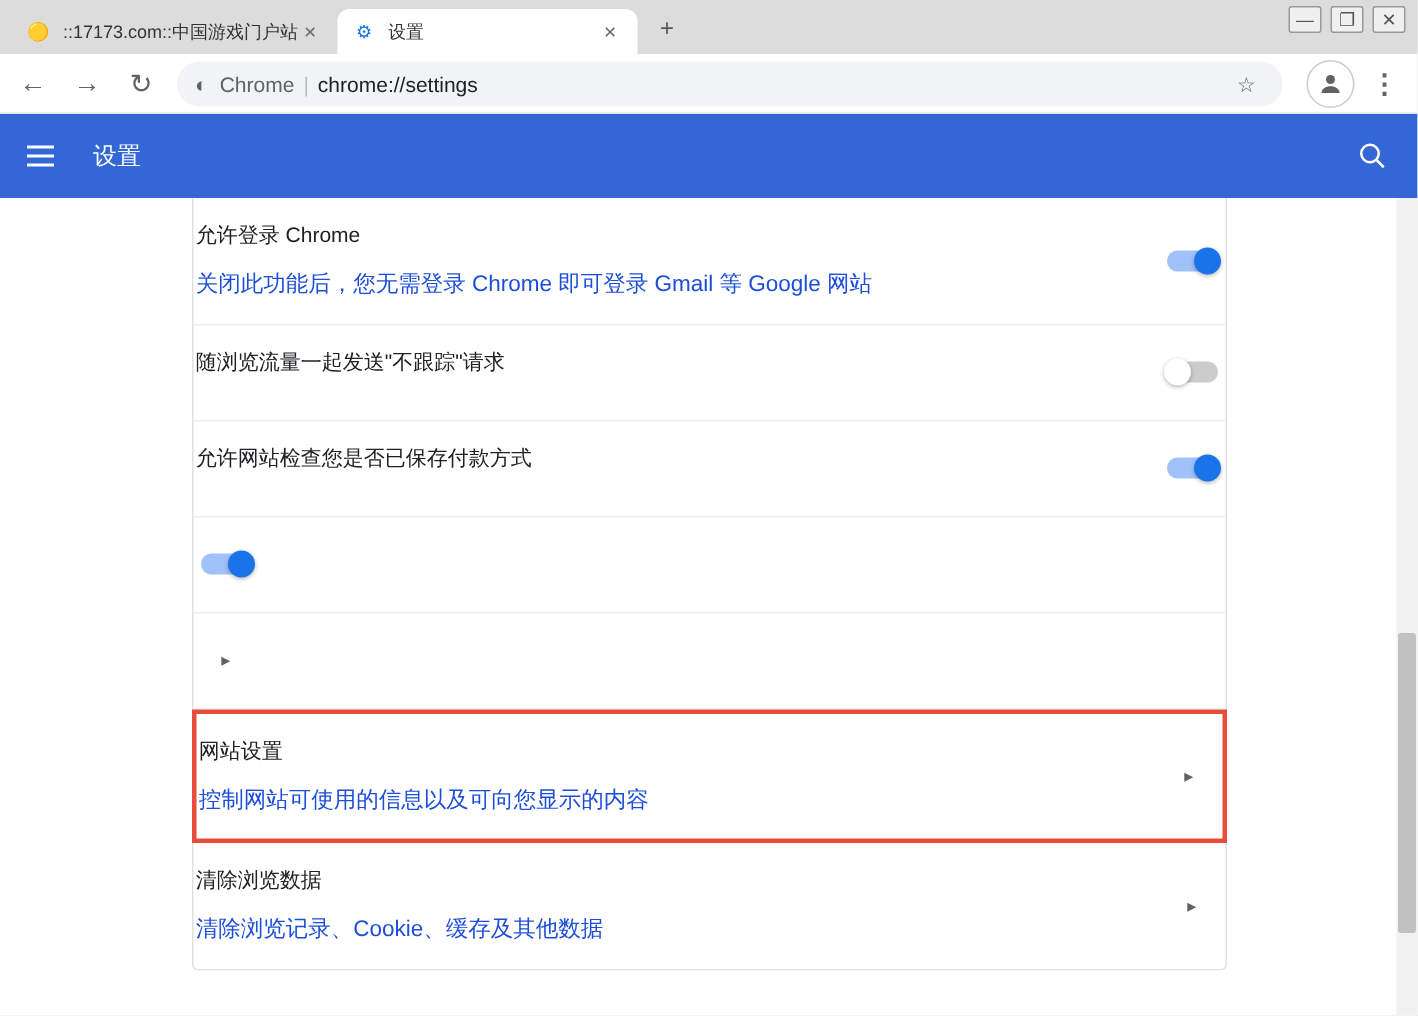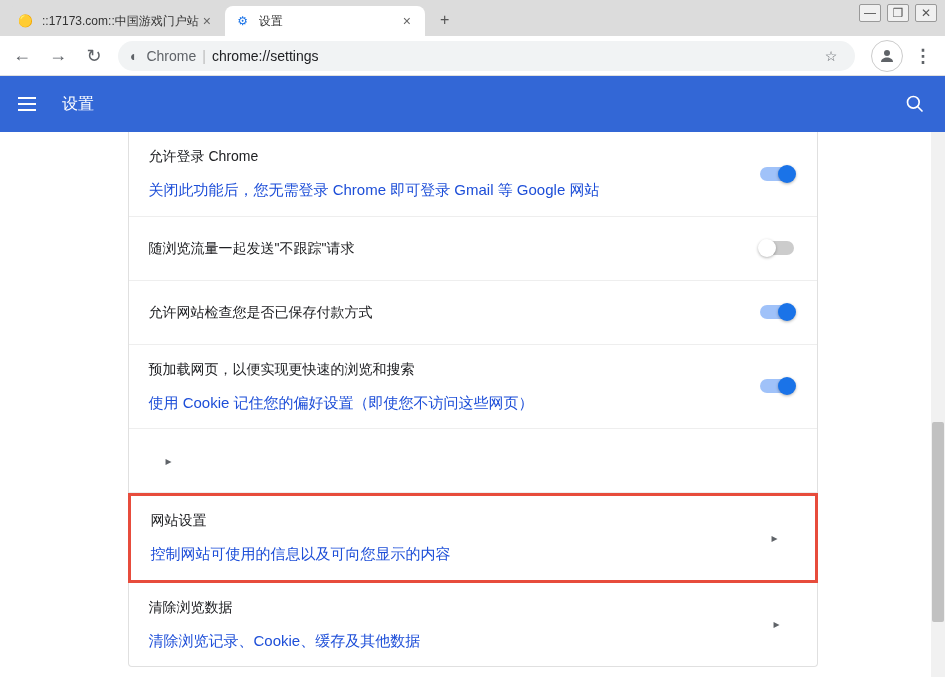--- a/index.html
+++ b/index.html
@@ -29,21 +29,21 @@
     .kebab { color: #5f6368; width: 28px; display: flex; align-items: center; justify-content: center; font-size: 18px; font-weight: bold; }
     
     .app-header { height: 56px; background: #3367d6; color: #fff; display: flex; align-items: center; padding: 0 18px; }
     .hamburger { width: 24px; height: 24px; display: flex; flex-direction: column; justify-content: center; gap: 4px; margin-right: 20px; }
     .hamburger span { height: 2px; background: #fff; width: 18px; }
     .app-title { font-size: 16px; flex: 1; }
     .search-hdr { width: 24px; height: 24px; display: flex; align-items: center; justify-content: center; }
     
     .content { height: calc(677px - 36px - 40px - 56px); overflow-y: auto; background: #fff; position: relative; }
     .settings-card { width: 690px; margin: 0 auto; border: 1px solid #e0e0e0; border-top: none; border-radius: 0 0 4px 4px; }
-    .setting-row { display: flex; align-items: center; padding: 14px 20px; border-bottom: 1px solid #eee; min-height: 64px; }
+    .setting-row { display: flex; padding: 14px 2px; border-bottom: 1px solid #eee; min-height: 64px; }
     .setting-row:last-child { border-bottom: none; }
     .setting-text { flex: 1; }
     .setting-title { font-size: 14px; color: #202124; line-height: 1.5; }
     .setting-desc { font-size: 15px; color: #1d4ed8; line-height: 1.5; margin-top: 12px; }
     .setting-action { width: 40px; display: flex; align-items: center; justify-content: center; color: #5f6368; }
     
     .toggle { width: 34px; height: 14px; border-radius: 7px; position: relative; }
     .toggle .knob { width: 18px; height: 18px; border-radius: 50%; position: absolute; top: -2px; box-shadow: 0 1px 3px rgba(0,0,0,0.3); }
     .toggle.on { background: #a0c2f9; }
     .toggle.on .knob { right: -2px; background: #1a73e8; }
@@ -145,24 +145,20 @@
         <div class="setting-text">
           <div class="setting-title">允许网站检查您是否已保存付款方式</div>
         </div>
         <div class="setting-action">
           <div class="toggle on">
             <div class="knob"></div>
           </div>
         </div>
       </div>
       <div class="setting-row">
-        <div class="setting-text">
-          <div class="setting-title">预加载网页，以便实现更快速的浏览和搜索</div>
-          <div class="setting-desc">使用 Cookie 记住您的偏好设置（即使您不访问这些网页）</div>
-        </div>
         <div class="setting-action">
           <div class="toggle on">
             <div class="knob"></div>
           </div>
         </div>
       </div>
       <div class="setting-row">
         <div class="setting-action">
           <span class="chevron">▸</span>
         </div>

